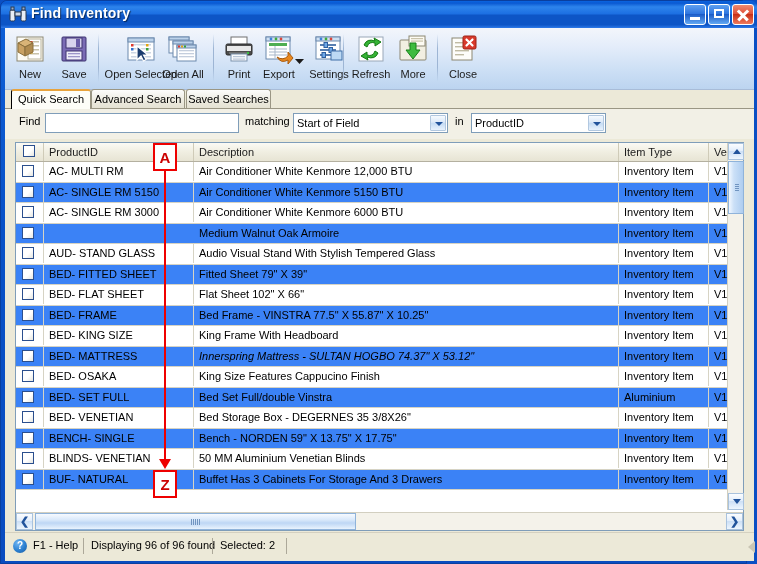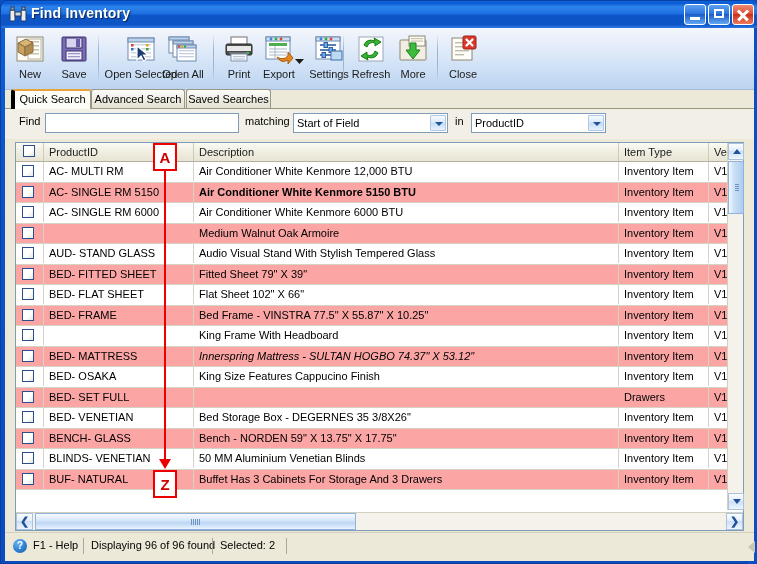--- a/index.html
+++ b/index.html
@@ -93,21 +93,21 @@
     position:absolute;top:0;height:20px;box-sizing:border-box;
     background:linear-gradient(to bottom,#fcfcfc 0%,#eceade 60%,#e3e0d1 100%);
     border:1px solid #9a9684;border-bottom:none;
     border-radius:3px 3px 0 0;
     font-size:11px;color:#000;text-align:center;line-height:18px;
     cursor:default;font-family:"Liberation Sans", sans-serif;
   }
   .tab.active{
     background:#fdfdf8;
     border-top:2px solid #e8a33d;
-    border-left:4px solid #000000;border-right:1px solid #9a9684;
+    border-left:1px solid #000000;border-right:1px solid #9a9684;
     line-height:17px;z-index:3;
   }
   
   .searchpanel{
     position:absolute;left:0;top:80px;width:749px;height:30px;
     background:#f2f0e6;
     border-top:1px solid #9a9684;
   }
   .lbl{position:absolute;font-size:11px;color:#000;font-family:"Liberation Sans", sans-serif;}
   .txtinput{
@@ -154,21 +154,21 @@
     white-space:nowrap;overflow:hidden;cursor:default;
   }
   .rows{
     position:absolute;left:0;top:19px;width:711px;height:349px;overflow:hidden;
   }
   .row{
     position:relative;height:20.5px;box-sizing:border-box;
     border-bottom:1px solid #d6d3c4;
   }
   .row.even{background:#ffffff;}
-  .row.odd{background:#fca5a5;}
+  .row.odd{background:#3b82f6;}
   .cell{
     position:absolute;top:0;height:19px;line-height:19px;
     font-size:11px;color:#000;padding-left:5px;box-sizing:border-box;
     border-right:1px solid #d6d3c4;
     font-family:"Liberation Sans", sans-serif;
     white-space:nowrap;overflow:hidden;
   }
   .chkcell{border-right:1px solid #d6d3c4;}
   .chk{
     position:absolute;left:6px;top:3px;width:12px;height:12px;
@@ -541,29 +541,29 @@
             <div class="cell" style="left: 28px; width: 150px;">AC- MULTI RM</div>
             <div class="cell" style="left: 178px; width: 425px;">Air Conditioner White Kenmore 12,000 BTU</div>
             <div class="cell" style="left: 603px; width: 90px;">Inventory Item</div>
             <div class="cell" style="left: 693px; width: 34px; border-right: none;">V10</div>
           </div>
           <div class="row odd">
             <div class="cell chkcell" style="left: 0px; width: 28px;">
               <span class="chk"></span>
             </div>
             <div class="cell" style="left: 28px; width: 150px;">AC- SINGLE RM 5150</div>
-            <div class="cell" style="left: 178px; width: 425px; font-weight: bold;">Air Conditioner White Kenmore 5150 BTU</div>
+            <div class="cell" style="left: 178px; width: 425px;">Air Conditioner White Kenmore 5150 BTU</div>
             <div class="cell" style="left: 603px; width: 90px;">Inventory Item</div>
             <div class="cell" style="left: 693px; width: 34px; border-right: none;">V10</div>
           </div>
           <div class="row even">
             <div class="cell chkcell" style="left: 0px; width: 28px;">
               <span class="chk"></span>
             </div>
-            <div class="cell" style="left: 28px; width: 150px;">AC- SINGLE RM 6000</div>
+            <div class="cell" style="left: 28px; width: 150px;">AC- SINGLE RM 3000</div>
             <div class="cell" style="left: 178px; width: 425px;">Air Conditioner White Kenmore 6000 BTU</div>
             <div class="cell" style="left: 603px; width: 90px;">Inventory Item</div>
             <div class="cell" style="left: 693px; width: 34px; border-right: none;">V10</div>
           </div>
           <div class="row odd">
             <div class="cell chkcell" style="left: 0px; width: 28px;">
               <span class="chk"></span>
             </div>
             <div class="cell" style="left: 28px; width: 150px; margin-top: 20px;">ARMOIRE- OAK</div>
             <div class="cell" style="left: 178px; width: 425px;">Medium Walnut Oak Armoire</div>
@@ -603,20 +603,21 @@
             </div>
             <div class="cell" style="left: 28px; width: 150px;">BED- FRAME</div>
             <div class="cell" style="left: 178px; width: 425px;">Bed Frame - VINSTRA 77.5" X 55.87" X 10.25"</div>
             <div class="cell" style="left: 603px; width: 90px;">Inventory Item</div>
             <div class="cell" style="left: 693px; width: 34px; border-right: none;">V10</div>
           </div>
           <div class="row even">
             <div class="cell chkcell" style="left: 0px; width: 28px;">
               <span class="chk"></span>
             </div>
+            <div class="cell" style="left: 28px; width: 150px;">BED- KING SIZE</div>
             <div class="cell" style="left: 178px; width: 425px;">King Frame With  Headboard</div>
             <div class="cell" style="left: 603px; width: 90px;">Inventory Item</div>
             <div class="cell" style="left: 693px; width: 34px; border-right: none;">V10</div>
           </div>
           <div class="row odd">
             <div class="cell chkcell" style="left: 0px; width: 28px;">
               <span class="chk"></span>
             </div>
             <div class="cell" style="left: 28px; width: 150px;">BED- MATTRESS</div>
             <div class="cell" style="left: 178px; width: 425px; font-style: italic;">Innerspring Mattress - SULTAN HOGBO 74.37" X 53.12"</div>
@@ -630,37 +631,38 @@
             <div class="cell" style="left: 28px; width: 150px;">BED- OSAKA</div>
             <div class="cell" style="left: 178px; width: 425px;">King Size Features Cappucino Finish</div>
             <div class="cell" style="left: 603px; width: 90px;">Inventory Item</div>
             <div class="cell" style="left: 693px; width: 34px; border-right: none;">V10</div>
           </div>
           <div class="row odd">
             <div class="cell chkcell" style="left: 0px; width: 28px;">
               <span class="chk"></span>
             </div>
             <div class="cell" style="left: 28px; width: 150px;">BED- SET FULL</div>
-            <div class="cell" style="left: 603px; width: 90px;">Drawers</div>
+            <div class="cell" style="left: 178px; width: 425px;">Bed Set Full/double Vinstra</div>
+            <div class="cell" style="left: 603px; width: 90px;">Aluminium</div>
             <div class="cell" style="left: 693px; width: 34px; border-right: none;">V10</div>
           </div>
           <div class="row even">
             <div class="cell chkcell" style="left: 0px; width: 28px;">
               <span class="chk"></span>
             </div>
             <div class="cell" style="left: 28px; width: 150px;">BED- VENETIAN</div>
             <div class="cell" style="left: 178px; width: 425px;">Bed Storage Box - DEGERNES 35 3/8X26"</div>
             <div class="cell" style="left: 603px; width: 90px;">Inventory Item</div>
             <div class="cell" style="left: 693px; width: 34px; border-right: none;">V10</div>
           </div>
           <div class="row odd">
             <div class="cell chkcell" style="left: 0px; width: 28px;">
               <span class="chk"></span>
             </div>
-            <div class="cell" style="left: 28px; width: 150px;">BENCH- GLASS</div>
+            <div class="cell" style="left: 28px; width: 150px;">BENCH- SINGLE</div>
             <div class="cell" style="left: 178px; width: 425px;">Bench - NORDEN 59" X 13.75" X 17.75"</div>
             <div class="cell" style="left: 603px; width: 90px;">Inventory Item</div>
             <div class="cell" style="left: 693px; width: 34px; border-right: none;">V10</div>
           </div>
           <div class="row even">
             <div class="cell chkcell" style="left: 0px; width: 28px;">
               <span class="chk"></span>
             </div>
             <div class="cell" style="left: 28px; width: 150px;">BLINDS- VENETIAN</div>
             <div class="cell" style="left: 178px; width: 425px;">50 MM Aluminium Venetian Blinds</div>

